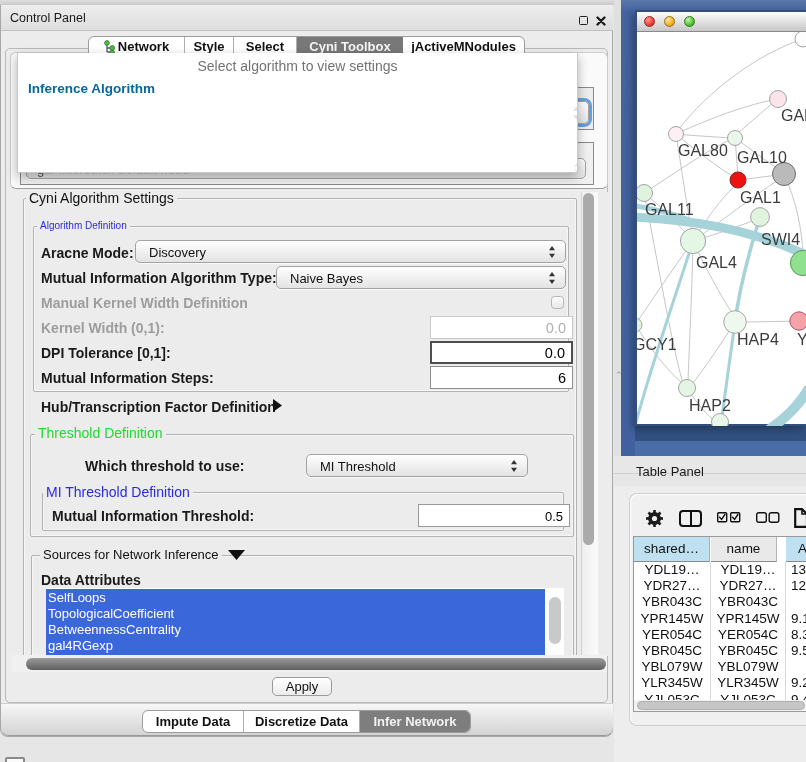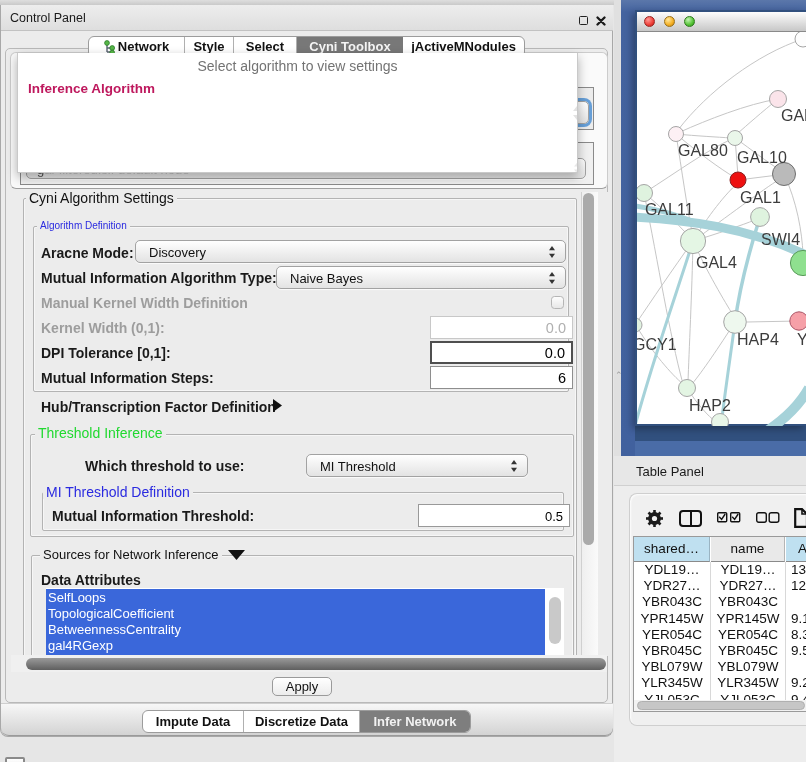--- a/index.html
+++ b/index.html
@@ -92,21 +92,21 @@
 <div class="inp" style="left:424px; top:366px; width:143px; height:23px; border:1px solid #8e8e8e; font-size:14.5px;">
     <span>6</span>
   </div>
 
 <div class="abs lbl" style="left:41px; top:400px;">Hub/Transcription Factor Definition</div>
 <svg class="abs" style="left:272px; top:399px;" width="11" height="13" viewBox="0 0 11 13">
     <path d="M1 0 L10 6.5 L1 13 Z" fill="#111"></path>
   </svg>
 
 <div class="grp" style="left:30px; top:434px; width:544px; height:103px;"></div>
-<div class="leg" style="left:35px; top:426px; color:#21d930; font-size:14px;">Threshold Inference</div>
+<div class="leg" style="left:35px; top:426px; color:#21d930; font-size:14px;">Threshold Definition</div>
 
 <div class="abs lbl" style="left:85px; top:459px;">Which threshold to use:</div>
 <div class="combo" style="left:306px; top:454px; width:222px; height:23px;">
   <div class="ct">MI Threshold</div>
   <svg class="arr" viewBox="0 0 7 14">
       <path d="M3.5 0 L7 5 L0 5 Z" fill="#333"></path>
       <path d="M3.5 14 L7 9 L0 9 Z" fill="#333"></path>
     </svg>
 </div>
 
@@ -155,21 +155,21 @@
         <circle cx="8.2" cy="8" r="2.4" fill="#57b747" stroke="#2c7d2c" stroke-width="0.8"></circle>
         <circle cx="8.2" cy="12.6" r="2.4" fill="#57b747" stroke="#2c7d2c" stroke-width="0.8"></circle>
       </svg>Network</div>
   <div style="width:49px; border-right:1px solid #b0b0b0; font-size:13px; font-weight:bold; color:#111; line-height:20px; text-align:center;">Style</div>
   <div style="width:63px; border-right:1px solid #b0b0b0; font-size:13px; font-weight:bold; color:#111; line-height:20px; text-align:center;">Select</div>
   <div style="width:106px; background:#787878; font-size:13px; font-weight:bold; color:#f5f5f5; line-height:20px; text-align:center;">Cyni Toolbox</div>
   <div style="flex:1; font-size:13px; font-weight:bold; color:#111; line-height:20px; text-align:center;">jActiveMNodules</div>
 </div>
 
 <div class="abs" style="left:17px; top:53px; width:561px; height:120px; background:#fff; border:1px solid #c9c9c9; border-top:none; box-shadow:0 4px 10px rgba(0,0,0,.30); overflow:hidden;">
-  <div class="abs" style="left:10px; top:28px; font-size:13.5px; font-weight:bold; color:#be185d;">Inference Algorithm</div>
+  <div class="abs" style="left:10px; top:28px; font-size:13.5px; font-weight:bold; color:#0369a1;">Inference Algorithm</div>
   <svg class="abs" style="left:555px; top:53px;" width="8" height="14" viewBox="0 0 8 14">
       <path d="M4 0 L8 5 L0 5 Z" fill="#e2e2e2"></path>
       <path d="M4 14 L8 9 L0 9 Z" fill="#e2e2e2"></path>
     </svg>
   <svg class="abs" style="left:556px; top:109px;" width="7" height="12" viewBox="0 0 7 12">
       <path d="M3.5 0 L7 4.5 L0 4.5 Z" fill="#e8e8e8"></path>
       <path d="M3.5 12 L7 7.5 L0 7.5 Z" fill="#e8e8e8"></path>
     </svg>
   <div class="abs" style="left:0; top:5px; width:100%; text-align:center; font-size:14px; color:#737373;">Select algorithm to view settings</div>
 </div>
@@ -252,21 +252,21 @@
       <text x="-4" y="318">GCY1</text>
       <text x="100" y="313">HAP4</text>
       <text x="160" y="313">Y</text>
       <text x="52" y="379">HAP2</text>
     </g>
   </svg>
 </div>
 
 <div class="abs" style="left:615px; top:370px; width:6px; height:8px; color:#9a9a9a; font-size:9px;">⌃</div>
 
-<div class="abs" style="left:614px; top:456px; width:192px; height:30px; background:#e7e7e7; border-bottom:1px solid #d0d0d0;">
+<div class="abs" style="left:614px; top:456px; width:192px; height:18px; background:#e7e7e7; border-bottom:1px solid #d0d0d0;">
   <div class="abs" style="left:22px; top:8px; font-size:13px; color:#1a1a1a;">Table Panel</div>
 </div>
 <div class="abs" style="left:614px; top:486px; width:192px; height:276px; background:#ededed;"></div>
 <div class="abs" style="left:629px; top:493px; width:177px; height:233px; background:#f0f0f0; border:1px solid #cfcfcf; border-radius:8px 0 0 8px; border-right:none; box-shadow:inset 1px 1px 2px rgba(255,255,255,.9);"></div>
 <div class="abs" style="left:633px; top:536px; width:173px; height:176px; border:1px solid #9a9a9a; border-right:none; background:#fff;"></div>
 
 <svg class="abs" style="left:645px; top:509px;" width="19" height="19" viewBox="0 0 19 19">
   <g fill="#1c1c1c">
       <circle cx="9.5" cy="9.5" r="6.4"></circle>
   <g stroke="#1c1c1c" stroke-width="2.6">
@@ -291,21 +291,21 @@
   <rect x="0.7" y="0.7" width="9.6" height="9.6" rx="2" fill="none" stroke="#111" stroke-width="1.4"></rect>
   <rect x="13.2" y="0.7" width="9.6" height="9.6" rx="2" fill="none" stroke="#111" stroke-width="1.4"></rect>
 </svg>
 <svg class="abs" style="left:794px; top:508px;" width="14" height="20" viewBox="0 0 14 20">
   <path d="M1.2 1.2 L8 1.2 L13 6 L13 18.8 L1.2 18.8 Z" fill="none" stroke="#111" stroke-width="2.2"></path>
   <path d="M8 1.2 L8 6 L13 6" fill="none" stroke="#111" stroke-width="1.6"></path>
 </svg>
 
 <div class="abs" style="left:634px; top:537px; width:172px; height:163px; background:#fff; overflow:hidden; font-size:13.5px; color:#111;">
   <div style="position:absolute; left:0; top:0; width:76px; height:25px; background:#bfe0f0; border-right:1px solid #9ab4c2; border-bottom:1px solid #8a8a8a; text-align:center; line-height:24px;">shared…</div>
-  <div style="position:absolute; left:77px; top:0; width:74px; height:25px; background:#e9e9e9; border-right:1px solid #b5b5b5; border-bottom:1px solid #8a8a8a; text-align:center; line-height:24px;">name</div>
+  <div style="position:absolute; left:77px; top:0; width:66px; height:25px; background:#e9e9e9; border-right:1px solid #b5b5b5; border-bottom:1px solid #8a8a8a; text-align:center; line-height:24px;">name</div>
   <div style="position:absolute; left:152px; top:0; width:20px; height:25px; background:#bfe0f0; border-bottom:1px solid #8a8a8a; line-height:24px; padding-left:12px;">A</div>
   <div style="position:absolute; left:0; top:25px; width:76px; text-align:center; line-height:16.2px;">YDL19…<br>YDR27…<br>YBR043C<br>YPR145W<br>YER054C<br>YBR045C<br>YBL079W<br>YLR345W<br>YJL053C</div>
   <div style="position:absolute; left:77px; top:25px; width:74px; text-align:center; line-height:16.2px;">YDL19…<br>YDR27…<br>YBR043C<br>YPR145W<br>YER054C<br>YBR045C<br>YBL079W<br>YLR345W<br>YJL053C</div>
   <div style="position:absolute; left:157px; top:25px; width:40px; line-height:16.2px;">13…<br>12…<br>&nbsp;<br>9.1<br>8.3<br>9.5<br>&nbsp;<br>9.2<br>9.4</div>
   <div style="position:absolute; left:76px; top:25px; width:1px; height:150px; background:#d8d8d8;"></div>
   <div style="position:absolute; left:151px; top:25px; width:1px; height:150px; background:#d8d8d8;"></div>
 </div>
 
 <div class="abs" style="left:634px; top:700px; width:172px; height:11px; background:#f2f2f2;"></div>
 <div class="abs" style="left:637px; top:701px; width:168px; height:9px; background:#c6c6c6; border:1px solid #b0b0b0; border-radius:5px;"></div>

